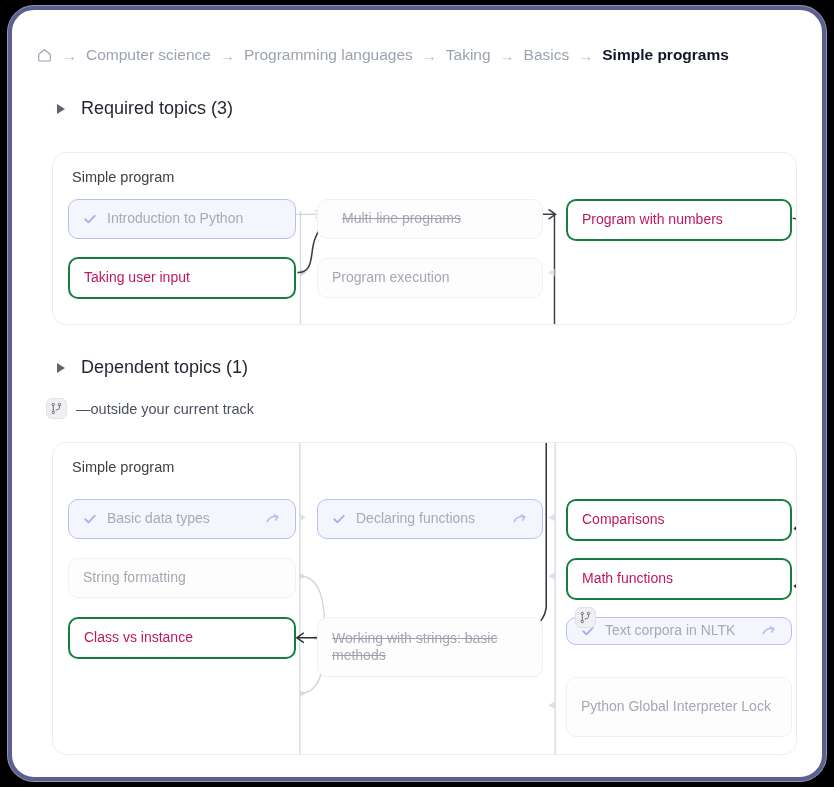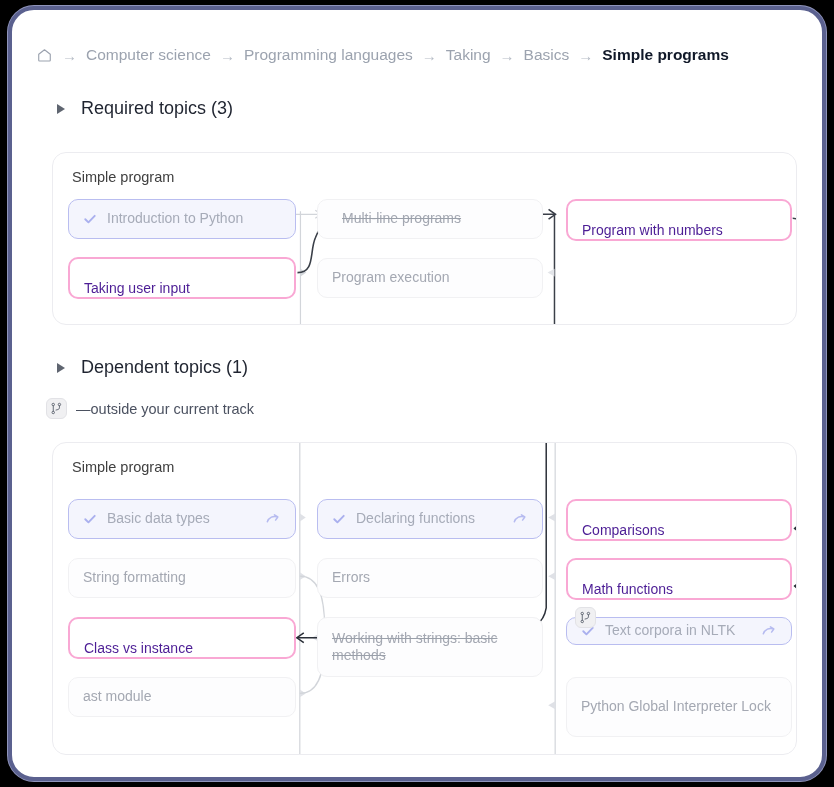--- a/index.html
+++ b/index.html
@@ -118,24 +118,23 @@
   .node .label { flex: 1; line-height: 1.22; }
 
   .node.muted {
     border: 1px solid #f1f1f3;
     color: #a4a8b2;
     background: #fdfdfe;
   }
   .node.muted.struck .label { text-decoration: line-through; text-decoration-color: #9aa0aa; }
 
   .node.active {
-    border: 2px solid #f9a8d4;
-    color: #4c1d95;
+    border: 2px solid #15803d;
+    color: #be185d;
     background: #ffffff;
-    align-items: flex-end;
   }
 
   .node.done {
     border: 1.5px solid #b9bdf0;
     background: #f4f5fd;
     color: #a6abb8;
     gap: 10px;
   }
   .check {
     flex: none;
@@ -303,42 +302,36 @@
     </div>
 
     <div class="node muted" style="left:15px; top:115px; width:228px; height:40px;">
       <span class="label">String formatting</span>
     </div>
 
     <div class="node active" style="left:15px; top:174px; width:228px; height:42px;">
       <span class="label">Class vs instance</span>
     </div>
 
-    <div class="node muted" style="left:15px; top:234px; width:228px; height:40px;">
-      <span class="label">ast module</span>
-    </div>
 
     <div class="node done" style="left:264px; top:56px; width:226px; height:40px;">
       <span class="check">
         <svg width="14" height="14" viewBox="0 0 16 16" fill="none">
           <path d="M2.6 8.3 6.2 11.8 13.4 4.4" stroke="#aab0ee" stroke-width="2.2" stroke-linecap="round" stroke-linejoin="round"></path>
         </svg>
       </span>
       <span class="label">Declaring functions</span>
       <span class="repeat">
         <svg width="16" height="16" viewBox="0 0 18 18" fill="none">
           <path d="M2.6 12.2 C4.4 7.0 9.4 5.2 13.6 6.6" stroke="#b6bbf0" stroke-width="1.7" stroke-linecap="round"></path>
           <path d="M10.6 4.4 14.4 6.7 11.9 10.2" stroke="#b6bbf0" stroke-width="1.7" stroke-linecap="round" stroke-linejoin="round"></path>
         </svg>
       </span>
     </div>
 
-    <div class="node muted" style="left:264px; top:115px; width:226px; height:40px;">
-      <span class="label">Errors</span>
-    </div>
 
     <div class="node muted struck" style="left:264px; top:174px; width:226px; height:60px; align-items:center;">
       <span class="label">Working with strings: basic methods</span>
     </div>
 
     <div class="node active" style="left:513px; top:56px; width:226px; height:42px;">
       <span class="label">Comparisons</span>
     </div>
 
     <div class="node active" style="left:513px; top:115px; width:226px; height:42px;">

